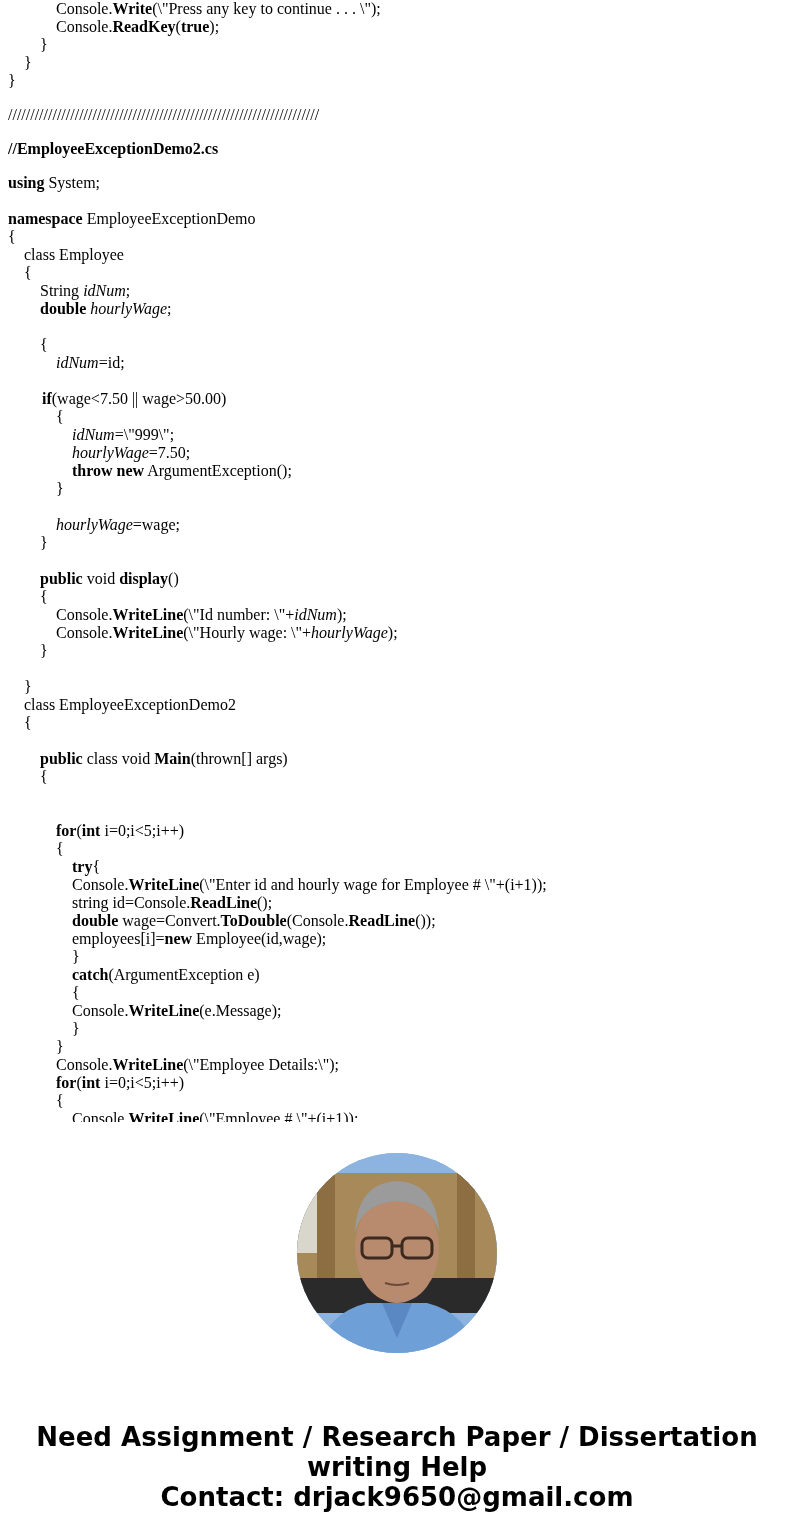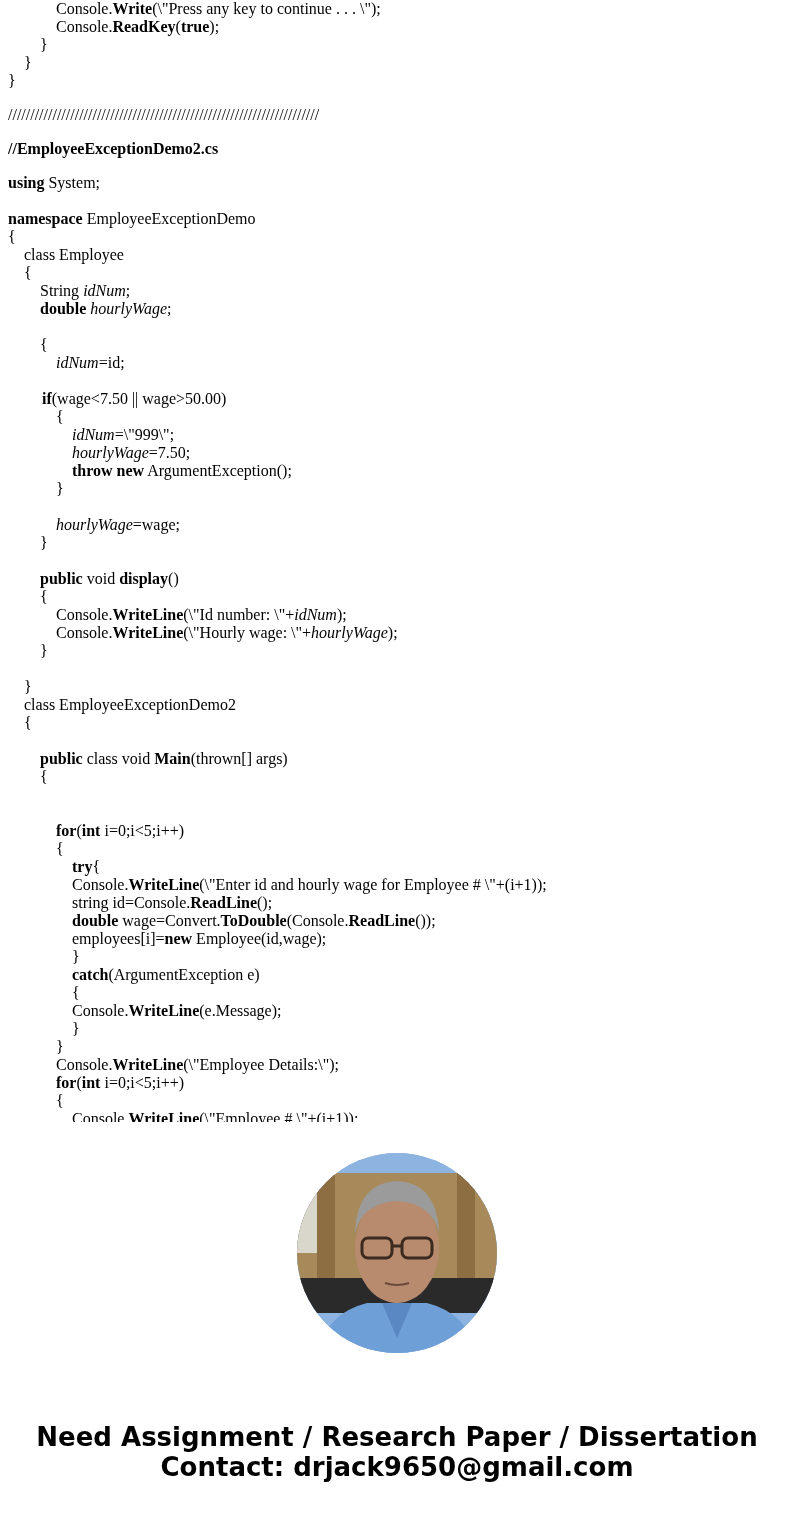--- a/index.html
+++ b/index.html
@@ -96,14 +96,15 @@
     <path d="M58 80 Q60 30 100 28 Q140 30 142 80 Q135 50 100 48 Q65 50 58 80 Z" fill="#9b9b9b"></path>
     <rect x="65" y="85" width="30" height="20" rx="6" fill="none" stroke="#3a2a20" stroke-width="3"></rect>
     <rect x="105" y="85" width="30" height="20" rx="6" fill="none" stroke="#3a2a20" stroke-width="3"></rect>
     <line x1="95" y1="93" x2="105" y2="93" stroke="#3a2a20" stroke-width="3"></line>
     <path d="M88 130 Q100 134 112 130" stroke="#6a4a3a" stroke-width="2" fill="none"></path>
   </svg>
 </div>
 
 <div class="promo">
   <div>Need Assignment / Research Paper / Dissertation</div>
+  <div>writing Help</div>
   <div>Contact: drjack9650@gmail.com</div>
 </div>
 
 </body></html>

